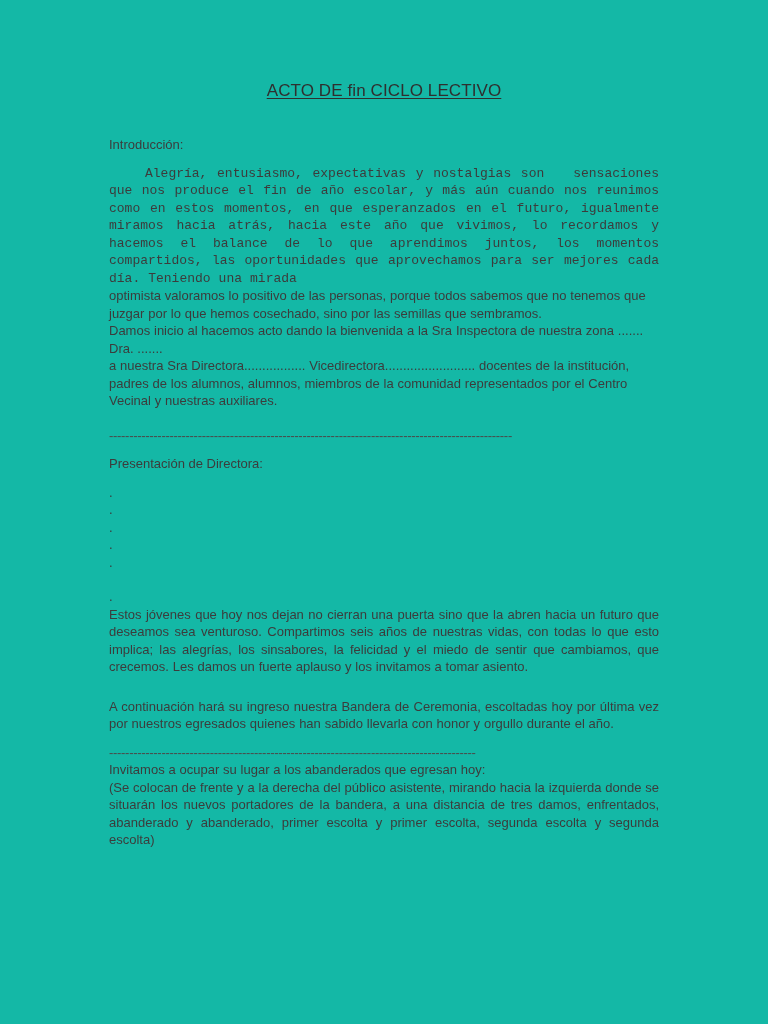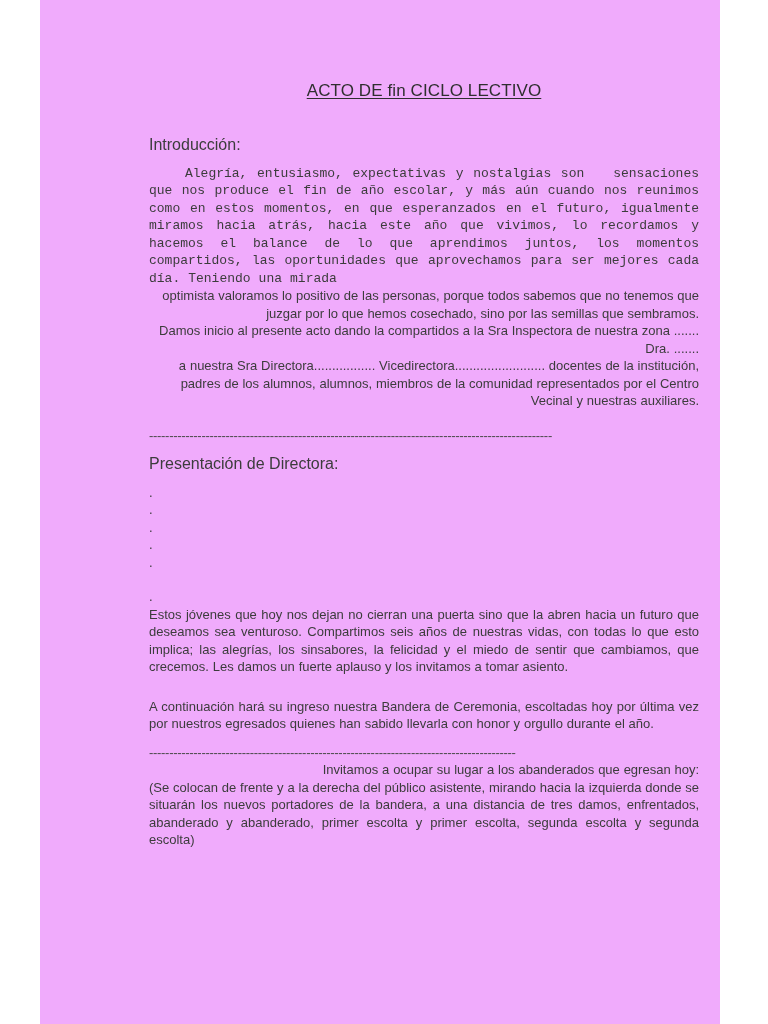--- a/index.html
+++ b/index.html
@@ -12,24 +12,23 @@
     height: 1024px;
     position: relative;
     font-family: "Liberation Sans", sans-serif;
     color: #3c3c3c;
     overflow: hidden;
   }
 
   #page {
     position: absolute;
     left: 0; top: 0;
-    width: 680px;
+    width: 768px;
     height: 1024px;
-    background: #f0abfc;
-    margin-left: 40px;
+    background: #14b8a6;
   }
 
   .doc-body {
     position: absolute;
     left: 109px;
     top: 80px;
     width: 550px;
   }
 
   .doc-title {
@@ -41,35 +40,34 @@
     margin: 0 0 34px 0;
     padding: 0;
     font-weight: 400;
   }
   .doc-title span.ul {
     text-decoration: underline;
     text-underline-offset: 2px;
   }
 
   .heading {
-    font-size: 16px;
+    font-size: 13px;
     line-height: 17.5px;
     margin: 0;
     padding: 0;
     white-space: pre-wrap;
   }
 
   .para {
     font-size: 13px;
     line-height: 17.5px;
     margin: 0;
     padding: 0;
     white-space: pre-wrap;
     word-spacing: 0.2px;
-    text-align: right;
   }
 
   .para.justify {
     text-align: justify;
     text-justify: inter-word;
   }
 
   .para.indent {
     text-indent: 36px;
     font-family: Liberation Mono, monospace;
@@ -110,21 +108,21 @@
     <h1 class="doc-title"><span class="ul"></span><span class="ul">ACTO DE fin CICLO LECTIVO</span></h1>
 
     <p class="heading">Introducción:</p>
 
     <div class="gap-s"></div>
 
     <p class="para justify indent">Alegría, entusiasmo, expectativas y nostalgias son   sensaciones que nos produce el fin de año escolar, y más aún cuando nos reunimos como en estos momentos, en que esperanzados en el futuro, igualmente miramos hacia atrás, hacia este año que vivimos, lo recordamos y hacemos el balance de lo que aprendimos juntos, los momentos compartidos, las oportunidades que aprovechamos para ser mejores cada día. Teniendo una mirada</p>
 
     <p class="para">optimista valoramos lo positivo de las personas, porque todos sabemos que no tenemos que juzgar por lo que hemos cosechado, sino por las semillas que sembramos.</p>
 
-    <p class="para">Damos inicio al presente acto dando la compartidos a la Sra Inspectora de nuestra zona ....... Dra. .......</p>
+    <p class="para">Damos inicio al hacemos acto dando la bienvenida a la Sra Inspectora de nuestra zona ....... Dra. .......</p>
 
     <p class="para">a nuestra Sra Directora................. Vicedirectora......................... docentes de la institución, padres de los alumnos, alumnos, miembros de la comunidad representados por el Centro Vecinal y nuestras auxiliares.</p>
 
     <div class="gap-m"></div>
 
     <p class="sep">----------------------------------------------------------------------------------------------------</p>
 
     <div class="gap-s"></div>
 
     <p class="heading">Presentación de Directora:</p>

